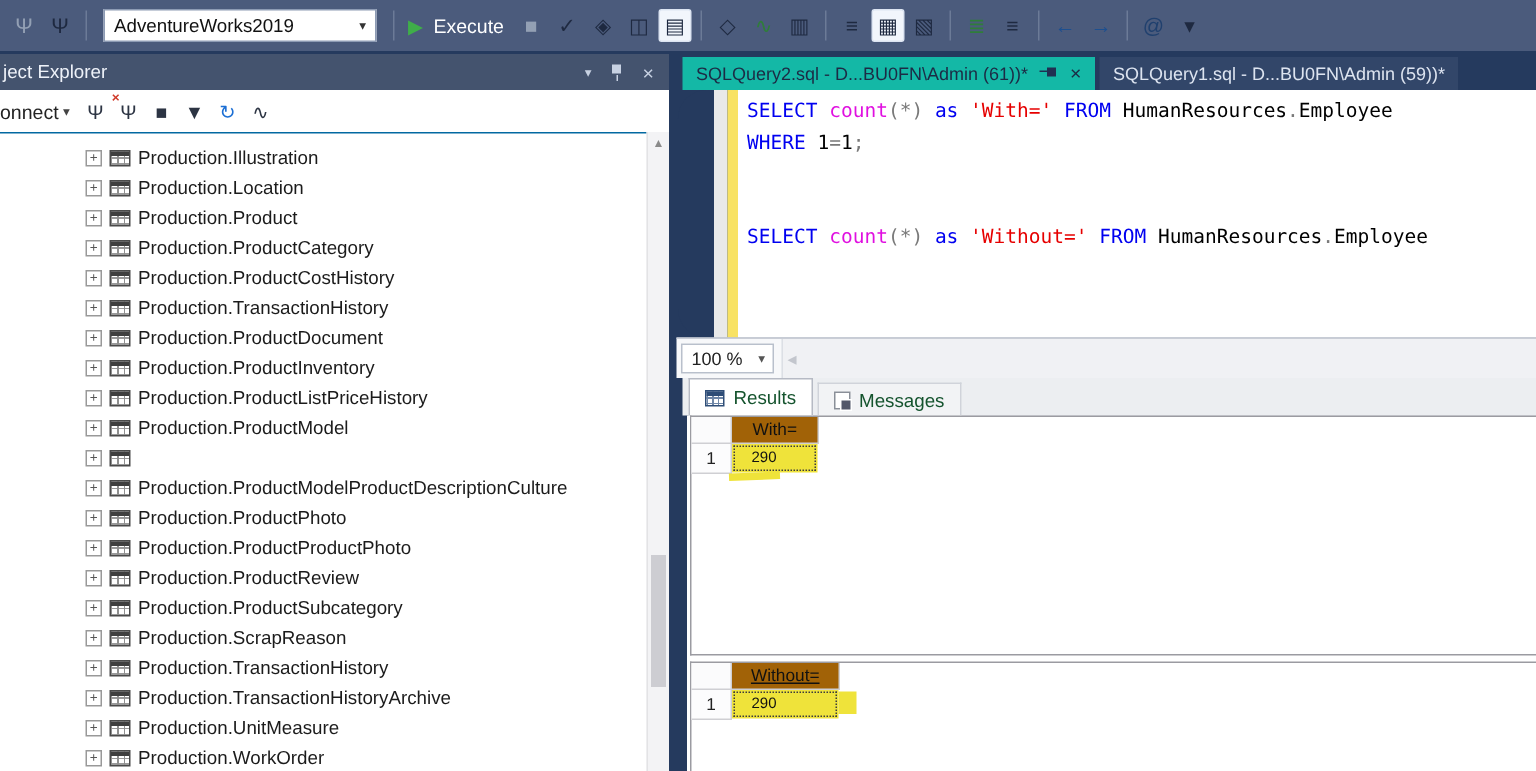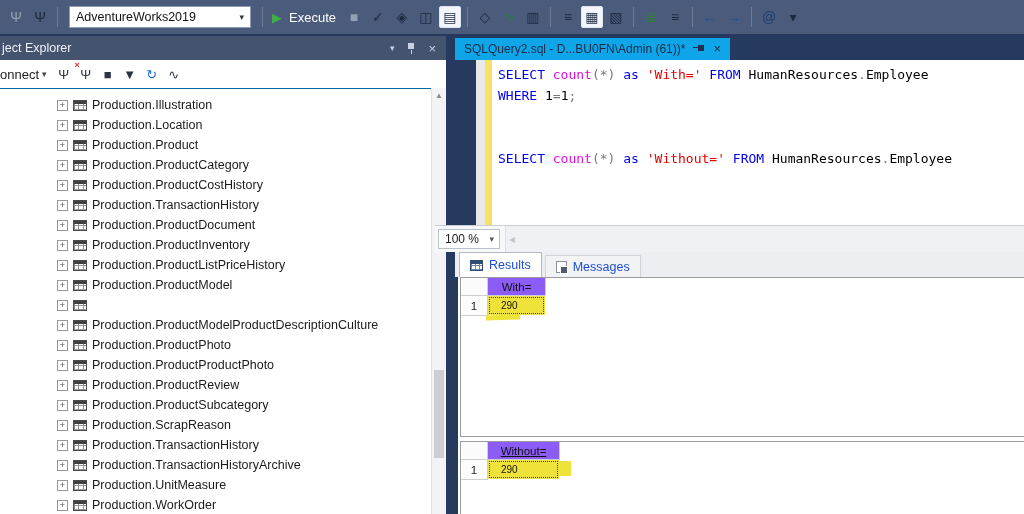--- a/index.html
+++ b/index.html
@@ -48,66 +48,66 @@
                   repeating-linear-gradient(90deg,#8f8f8f 0 1px,rgba(0,0,0,0) 1px 4.3px),
                   repeating-linear-gradient(#9a9a9a 0 1px,rgba(0,0,0,0) 1px 4px),#fff;}
   .oe-scroll{position:absolute;top:52px;right:0;width:15px;bottom:0;background:#f3f3f5;border-left:1px solid #e3e3e5;box-sizing:border-box;}
   .oe-scroll .up{height:15px;text-align:center;font-size:8px;color:#8a8a8a;line-height:15px;}
   .oe-scroll .thumb{position:absolute;left:2px;right:2px;top:282px;height:88px;background:#cdcdd2;}
 
   
   .tabstrip{position:absolute;left:452px;top:36px;right:0;height:24px;display:flex;
             align-items:flex-end;padding-left:3px;}
   .etab{height:22px;display:flex;align-items:center;padding:0 9px;font-size:12px;white-space:nowrap;}
-  .etab.active{background:#0ea5e9;color:#1c2b45;gap:8px;}
+  .etab.active{background:#14b8a6;color:#1c2b45;gap:8px;}
   .etab.inactive{background:#324669;color:#dde4f0;margin-left:3px;}
   .etab .close{font-size:13px;line-height:10px;}
 
   
   .editor{position:absolute;left:452px;top:60px;right:0;height:165px;display:flex;background:#253a5e;border-radius:19px;}
   .ed-spacer{width:24px;flex:none;}
   .ed-margin{width:9px;background:#e9e9e9;flex:none;}
   .ed-track{width:7px;background:#f8e263;flex:none;}
   .ed-code{flex:1;background:#fff;padding:4px 0 0 6px;font-family:"DejaVu Sans Mono",monospace;
            font-size:13px;line-height:21px;white-space:pre;overflow:hidden;}
   .cline{height:21px;}
   .tok-kw{color:#0000f0;}.tok-fn{color:#e010e0;}.tok-st{color:#e60000;}
   .tok-gy{color:#7a7a7a;}.tok-pl{color:#000;}
 
   
-  .zoombar{position:absolute;left:435px;top:225px;right:0;height:27px;background:#f7f8fa;
+  .zoombar{position:absolute;left:451px;top:225px;right:0;height:27px;background:#f7f8fa;
            border-top:1px solid #c9cdd6;display:flex;align-items:center;padding-left:3px;box-sizing:border-box;}
   .zoom-combo{width:62px;height:20px;background:#fff;border:1px solid #b9c0cc;display:flex;
               align-items:center;padding-left:6px;font-size:12px;color:#222;box-sizing:border-box;}
   .zoom-combo .arrow{margin-left:auto;padding-right:5px;font-size:9px;color:#555;}
   .hscroll{flex:1;height:100%;margin-left:5px;background:#f0f1f4;display:flex;align-items:center;
            border-left:1px solid #dcdfe5;}
   .hscroll .larrow{color:#c3c6cd;font-size:12px;padding-left:3px;}
 
   
   .res-tabbar{position:absolute;left:455px;top:252px;right:0;height:25px;background:#eceef1;
               display:flex;align-items:flex-end;padding-left:4px;}
-  .rtab{display:flex;align-items:center;gap:6px;padding:0 10px;font-size:12.5px;color:#1d4ed8;box-sizing:border-box;}
+  .rtab{display:flex;align-items:center;gap:6px;padding:0 10px;font-size:12.5px;color:#14532d;box-sizing:border-box;}
   .rtab.active{background:#fff;border:1px solid #b6bac4;border-bottom:none;height:25px;}
   .rtab.inactive{background:#f2f3f5;border:1px solid #d0d3da;border-bottom:none;height:22px;margin-left:3px;}
   .res-grid-icon{width:13px;height:11px;border:1px solid #2e4d77;box-sizing:border-box;flex:none;
        background:linear-gradient(#2e4d77 0 3px,rgba(0,0,0,0) 3px),
                   repeating-linear-gradient(90deg,#6f87a8 0 1px,rgba(0,0,0,0) 1px 3.8px),
                   repeating-linear-gradient(#6f87a8 0 1px,rgba(0,0,0,0) 1px 3.8px),#fff;}
   .msg-icon{width:11px;height:12px;border:1px solid #8a8f98;background:#fff;position:relative;flex:none;box-sizing:border-box;}
   .msg-icon::after{content:"";position:absolute;right:-2px;bottom:-2px;width:6px;height:6px;background:#53586a;border:1px solid #fff;}
 
   
   .results{position:absolute;left:458px;top:277px;right:0;bottom:0;background:#fff;}
   .grid{position:absolute;left:2px;right:0;background:#fff;border:1px solid #9b9ba1;border-right:none;box-sizing:border-box;}
   .grid1{top:0;height:160px;}
   .grid2{top:164px;bottom:0;border-bottom:none;}
   .g-head,.g-row{display:flex;}
   .g-corner{width:26px;height:17px;border-right:1px solid #cfcfd3;border-bottom:1px solid #cfcfd3;background:#fbfbfc;flex:none;}
-  .g-col{height:17px;border-right:1px solid #cfcfd3;border-bottom:1px solid #cfcfd3;background:#8b5cf6;
+  .g-col{height:17px;border-right:1px solid #cfcfd3;border-bottom:1px solid #cfcfd3;background:#a16207;
          font-size:11.5px;display:flex;align-items:center;justify-content:center;color:#111;flex:none;}
   .grid1 .g-col{width:57px;}
   .grid2 .g-col{width:71px;text-decoration:underline;}
   .g-rownum{width:26px;height:19px;border-right:1px solid #cfcfd3;border-bottom:1px solid #cfcfd3;
             font-size:11.5px;display:flex;align-items:center;justify-content:center;color:#222;background:#fcfcfd;flex:none;}
   .g-cell{height:19px;display:flex;align-items:center;font-size:10px;padding-left:13px;
           position:relative;color:#111;box-sizing:border-box;flex:none;}
   .g-cell.hl{background:#efe33a;outline:1px dotted #3c3c3c;outline-offset:-2px;}
   .grid1 .g-cell.hl{width:57px;}
   .grid2 .g-cell.hl{width:71px;}
@@ -292,20 +292,23 @@
     <div class="thumb"></div>
   </div>
 </div>
 
 <div class="tabstrip">
   <div class="etab active">
     <span>SQLQuery2.sql - D...BU0FN\Admin (61))*</span>
     <span class="pin-h"></span>
     <span class="close">×</span>
   </div>
+  <div class="etab inactive">
+    <span>SQLQuery1.sql - D...BU0FN\Admin (59))*</span>
+  </div>
 </div>
 
 <div class="editor">
   <div class="ed-spacer"></div>
   <div class="ed-margin"></div>
   <div class="ed-track"></div>
   <div class="ed-code"><div class="cline"><span class="tok-kw">SELECT</span><span class="tok-pl"> </span><span class="tok-fn">count</span><span class="tok-gy">(</span><span class="tok-gy">*</span><span class="tok-gy">)</span><span class="tok-pl"> </span><span class="tok-kw">as</span><span class="tok-pl"> </span><span class="tok-st">'With='</span><span class="tok-pl"> </span><span class="tok-kw">FROM</span><span class="tok-pl"> </span><span class="tok-pl">HumanResources</span><span class="tok-gy">.</span><span class="tok-pl">Employee</span></div><div class="cline"><span class="tok-kw">WHERE</span><span class="tok-pl"> </span><span class="tok-pl">1</span><span class="tok-gy">=</span><span class="tok-pl">1</span><span class="tok-gy">;</span></div><div class="cline"></div><div class="cline"></div><div class="cline"><span class="tok-kw">SELECT</span><span class="tok-pl"> </span><span class="tok-fn">count</span><span class="tok-gy">(</span><span class="tok-gy">*</span><span class="tok-gy">)</span><span class="tok-pl"> </span><span class="tok-kw">as</span><span class="tok-pl"> </span><span class="tok-st">'Without='</span><span class="tok-pl"> </span><span class="tok-kw">FROM</span><span class="tok-pl"> </span><span class="tok-pl">HumanResources</span><span class="tok-gy">.</span><span class="tok-pl">Employee</span></div></div>
 </div>
 
 <div class="zoombar">

